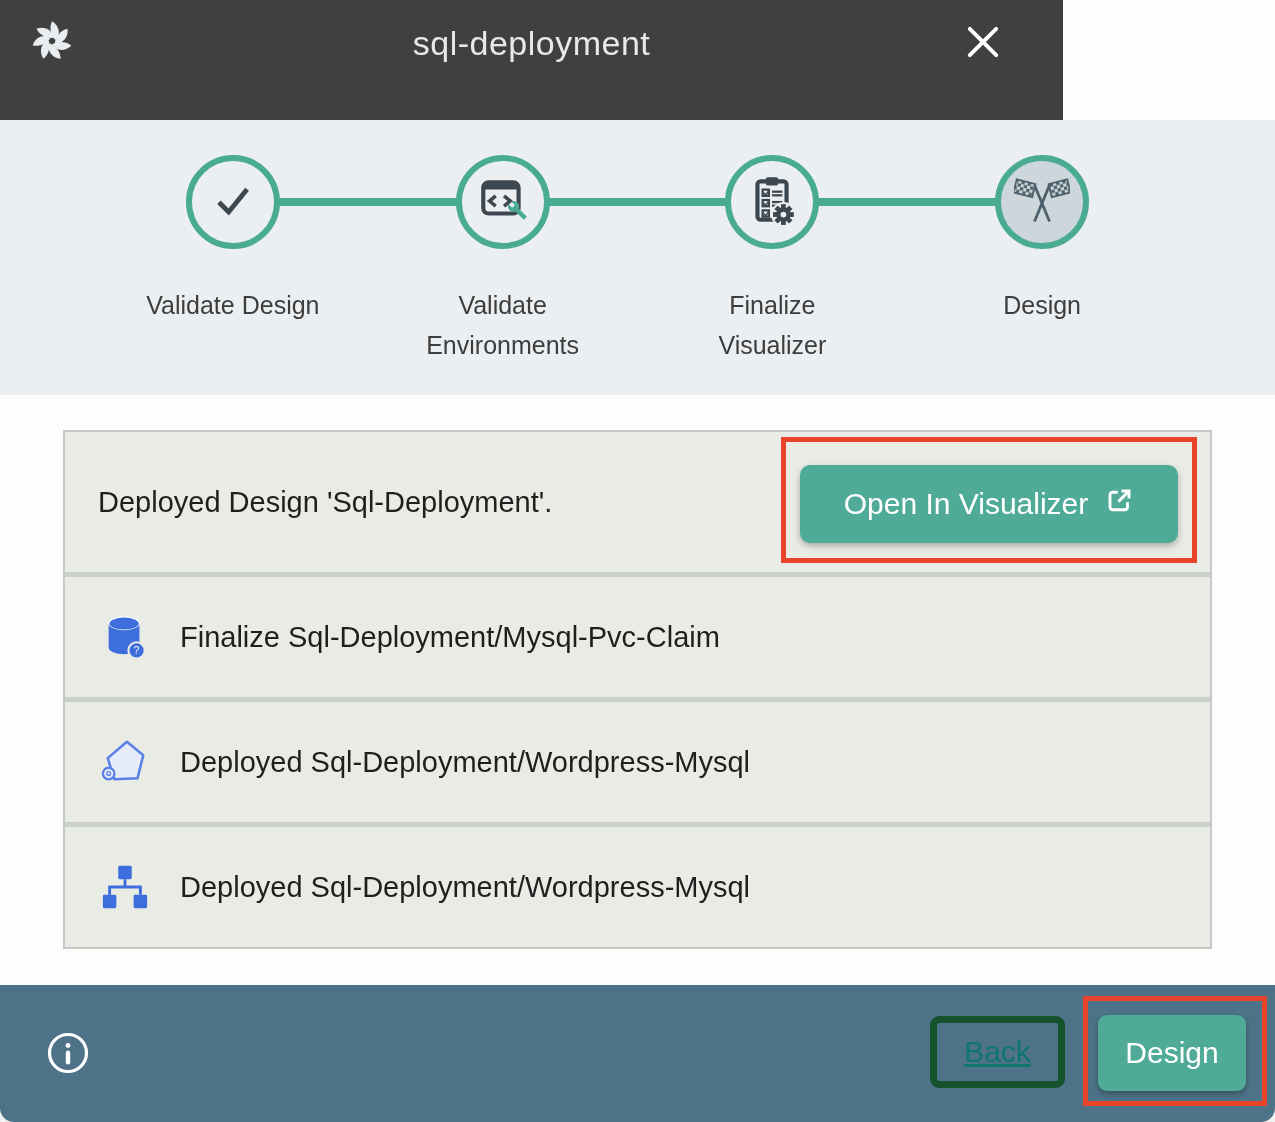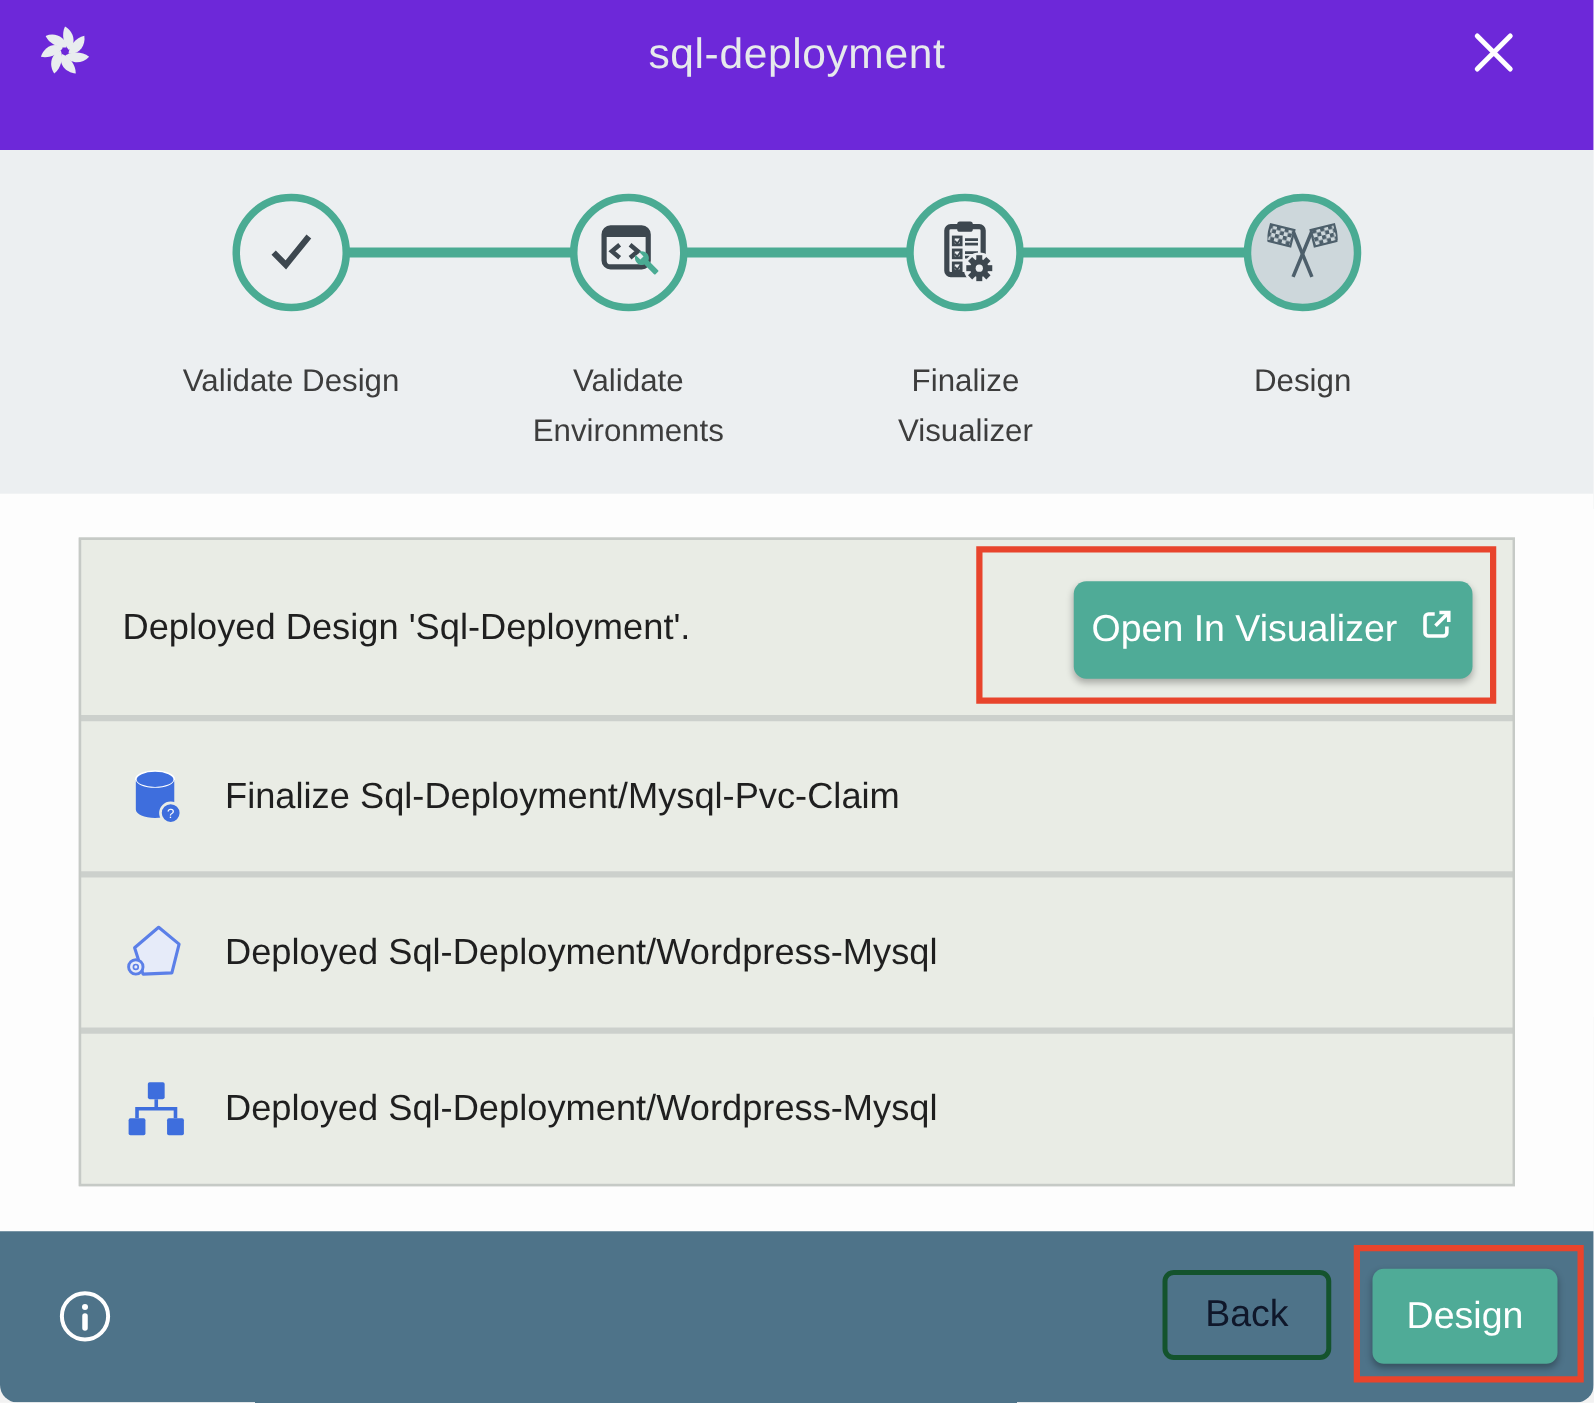--- a/index.html
+++ b/index.html
@@ -10,22 +10,22 @@
     position: relative;
     width: 1275px;
     height: 1122px;
     overflow: hidden;
     border-radius: 0 0 14px 14px;
     background: #fdfdfd;
   }
 
   
   .header {
-    position: absolute; left: 0; top: 0; width: 1275px; height: 120px;
-    background: #6d28d9;
+    position: absolute; left: 0; top: 0; width: 1063px; height: 120px;
+    background: #404040;
   }
   .logo { position: absolute; left: 27px; top: 16px; width: 50px; height: 50px; }
   .title {
     position: absolute; left: 0; right: 0; top: 24px;
     text-align: center; color: #e6eaec; font-size: 34px; letter-spacing: 0.5px;
   }
   .close-btn {
     position: absolute; right: 58px; top: 20px; width: 44px; height: 44px;
     background: transparent; border: none; cursor: pointer; padding: 0;
   }
@@ -66,40 +66,40 @@
   .row { position: relative; background: #e9ece5; display: flex; align-items: center; }
   .row + .row { margin-top: 5px; }
   .row-summary { height: 140px; padding-left: 33px; }
   .row-item { height: 120px; padding-left: 35px; }
   .summary-text { font-size: 29px; color: #1f1f1f; }
   .item-text { font-size: 29px; color: #1f1f1f; margin-left: 30px; }
   .item-icon { width: 50px; height: 50px; flex: 0 0 50px; }
 
   .visualizer-btn {
     position: absolute; right: 32px; top: 33px;
-    width: 319px; height: 78px;
+    width: 378px; height: 78px;
     background: #4fab97; border: none; border-radius: 10px; cursor: pointer;
     color: #ffffff; font-size: 30px; font-family: "Liberation Sans", sans-serif;
     display: flex; align-items: center; justify-content: center; gap: 16px;
     box-shadow: 0 3px 6px rgba(0,0,0,0.28);
   }
 
   
   .footer {
     position: absolute; left: 0; top: 985px; width: 1275px; height: 137px;
     background: #4e7389;
   }
   .info-btn {
     position: absolute; left: 46px; top: 1031px; width: 44px; height: 44px;
     background: transparent; border: none; padding: 0; cursor: pointer;
   }
   .back-btn {
     position: absolute; left: 930px; top: 1016px; width: 135px; height: 72px;
-    background: transparent; border: 4px solid #14532d; border-radius: 9px;
-    color: #0f172a; font-size: 30px; font-family: "Liberation Sans", sans-serif; cursor: pointer;
+    background: transparent; border: 7px solid #14532d; border-radius: 9px;
+    color: #0f766e; font-size: 30px; font-family: "Liberation Sans", sans-serif; cursor: pointer; text-decoration: underline;
   }
   .finish-btn {
     position: absolute; left: 1098px; top: 1015px; width: 148px; height: 76px;
     background: #4fab97; border: none; border-radius: 9px;
     color: #ffffff; font-size: 30px; font-family: "Liberation Sans", sans-serif; cursor: pointer;
     box-shadow: 0 3px 6px rgba(0,0,0,0.3);
   }
 
   
   .annotation {

